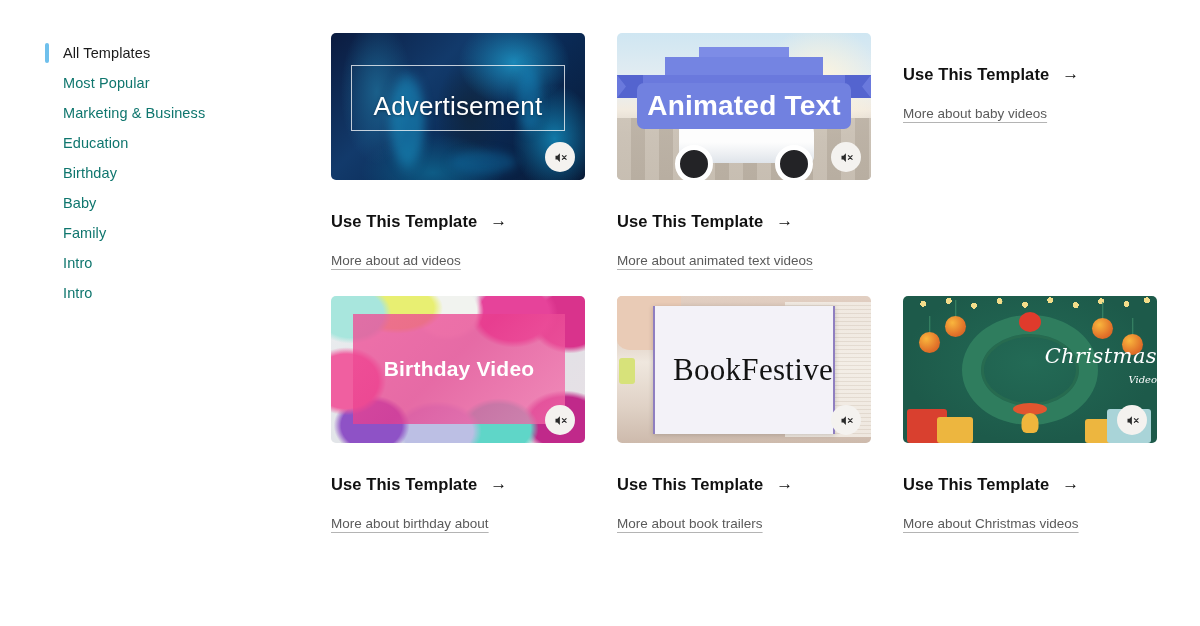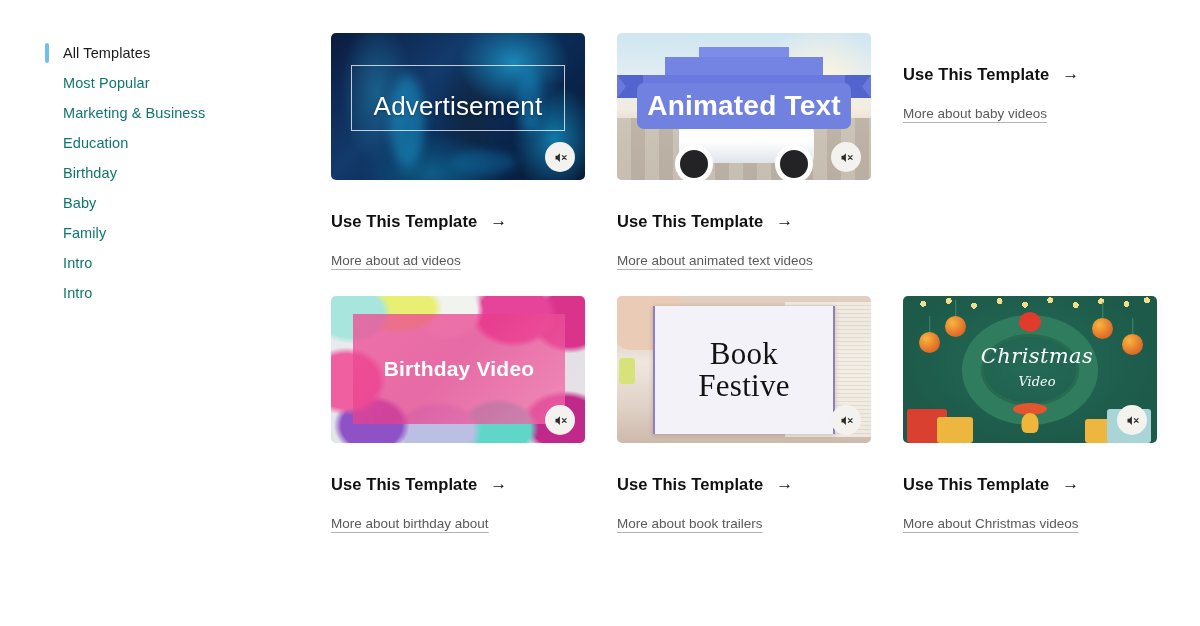--- a/index.html
+++ b/index.html
@@ -258,21 +258,21 @@
     background: #e9cbb6; border-radius: 0 0 40% 20%;
   }
   .t-book .clip {
     position: absolute; left: 2px; top: 62px; width: 16px; height: 26px;
     background: #d7e27a; border-radius: 3px;
   }
   .t-book .sheet {
     position: absolute; left: 36px; top: 10px; width: 182px; height: 128px;
     background: #f3f2f8;
     border-left: 2px solid #8f7fc0; border-right: 2px solid #8f7fc0;
-    display: flex; flex-direction: column; align-items: center; justify-content: center;
+    display: flex; flex-direction: row; align-items: center; justify-content: flex-end;
     line-height: 1.04;
     box-shadow: 0 1px 5px rgba(0,0,0,.18);
   }
   .t-book .sheet span {
     font-family: "Liberation Serif", serif;
     font-size: 31px; color: #131313; letter-spacing: .3px;
   }
 
   
   .t-xmas { background: #1d5a4a; }
@@ -317,29 +317,29 @@
       radial-gradient(circle 3px at 88% 34%, #f3dd8a 0 99%, transparent),
       radial-gradient(circle 3px at 96% 18%, #f3dd8a 0 99%, transparent);
   }
   .t-xmas .gift { position: absolute; bottom: 0; border-radius: 3px; }
   .t-xmas .g1 { left: 4px;  bottom: 0;  width: 40px; height: 34px; background: #d9402f; }
   .t-xmas .g2 { left: 34px; bottom: 0;  width: 36px; height: 26px; background: #edb63f; }
   .t-xmas .g3 { right: 6px; bottom: 0;  width: 44px; height: 34px; background: #a9d4d8; }
   .t-xmas .g4 { right: 40px;bottom: 0;  width: 32px; height: 24px; background: #edb63f; }
   .t-xmas .xtxt {
     position: absolute; left: 14px; right: 0; top: 48px;
-    text-align: center; color: #fff; z-index: 5;
+    text-align: right; color: #fff; z-index: 5;
   }
   .t-xmas .xtxt .b {
     font-family: "DejaVu Serif", serif; font-style: italic;
     font-size: 21px; letter-spacing: .4px; display: block;
   }
   .t-xmas .xtxt .s {
     font-family: "DejaVu Serif", serif; font-style: italic;
-    font-size: 13px; display: block; margin-top: 6px;
+    font-size: 10px; display: block; margin-top: 6px;
   }
 </style>
 </head>
 <body>
 
 <div class="page">
 
   <nav class="sidebar">
     <div class="cat-item active">
       <span class="cat-bar"></span>

